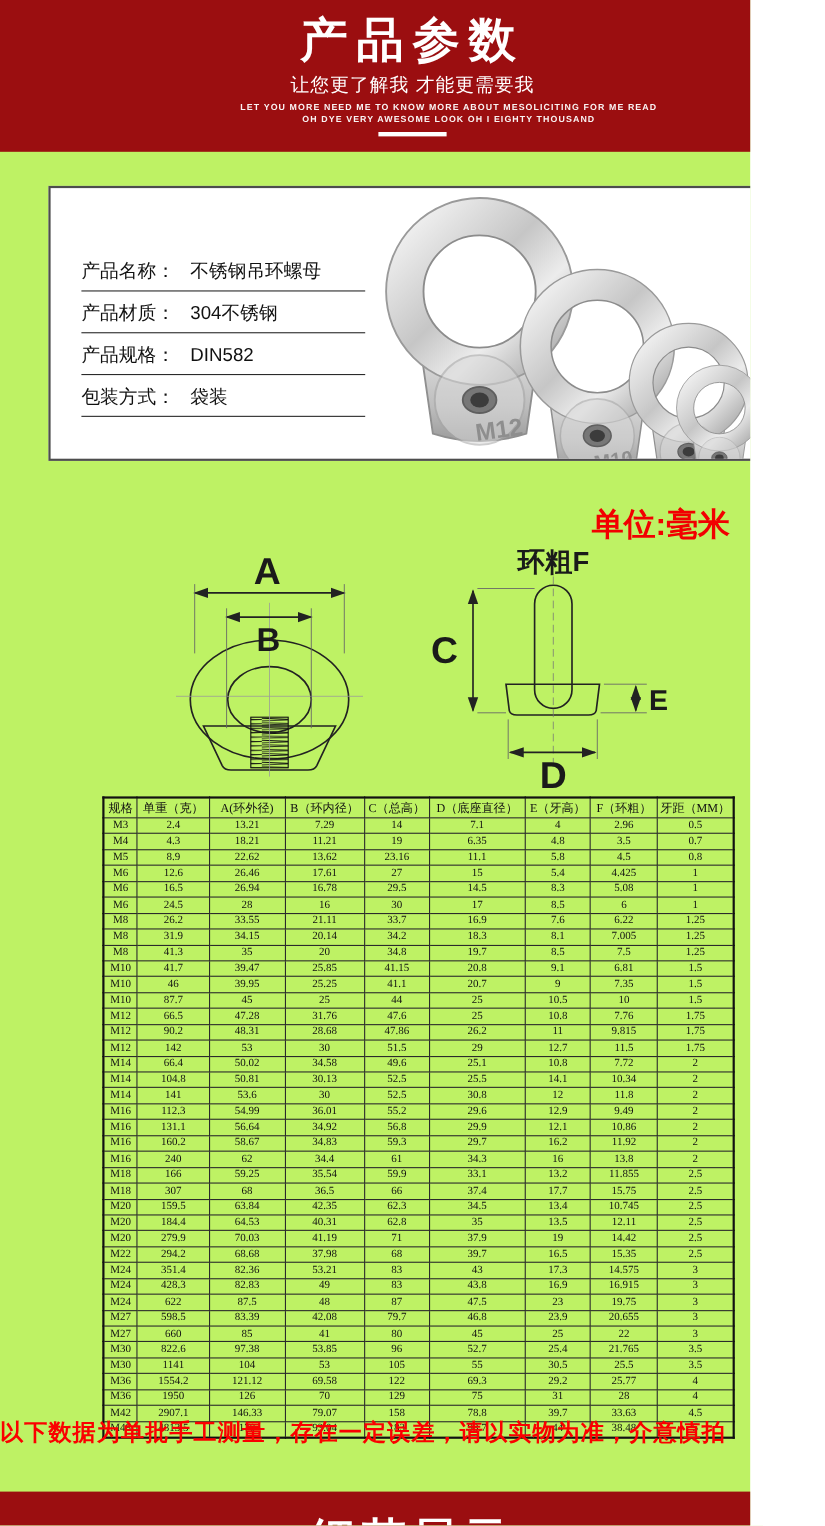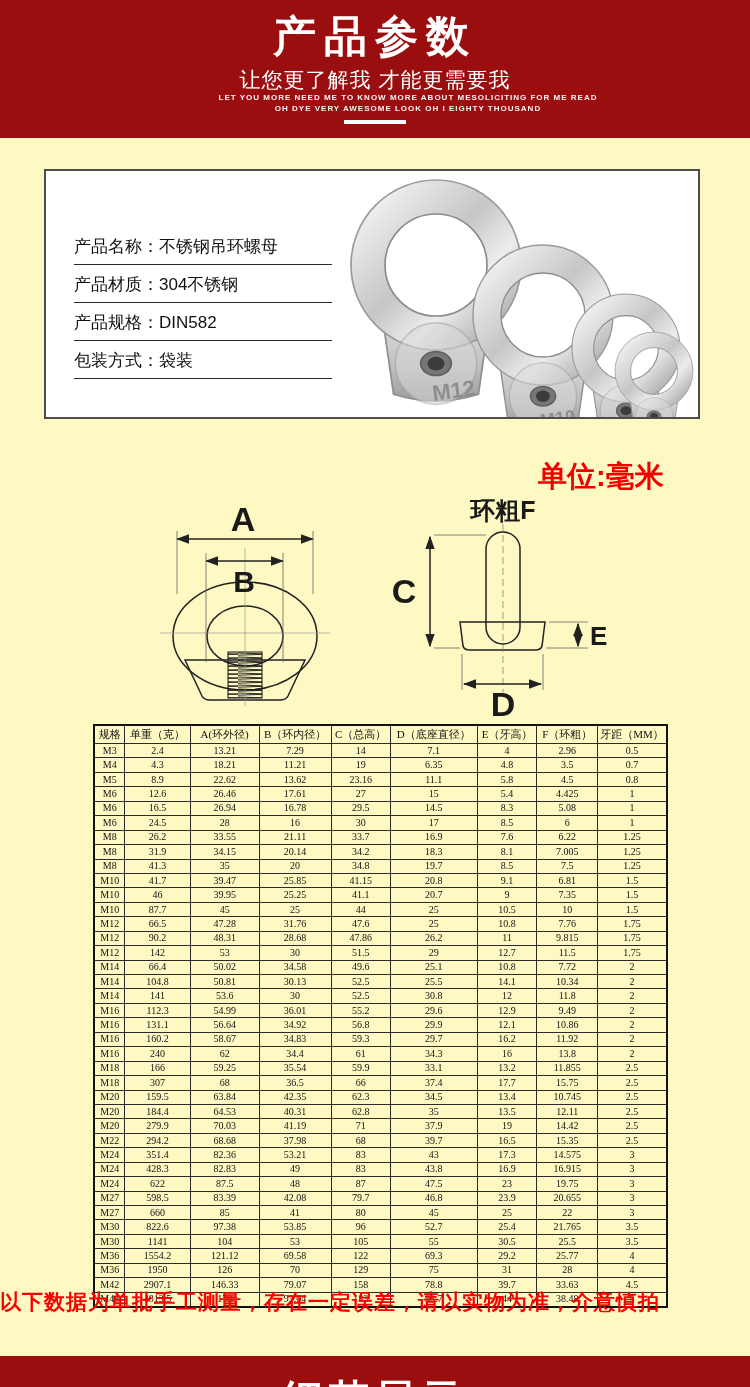--- a/index.html
+++ b/index.html
@@ -1,30 +1,30 @@
 <!DOCTYPE html>
 <html><head>
 <meta charset="utf-8">
 <style>
   html,body{margin:0;padding:0;background:#fff;}
-  #page{position:relative;width:750px;height:1387px;background:#fef9c3;overflow:hidden;
+  #page{position:relative;width:682px;height:1387px;background:#bef264;overflow:hidden;
         font-family:"Liberation Sans",sans-serif;}
 
   
   .banner{position:absolute;left:0;top:0;width:750px;height:138px;background:#9b0e10;color:#fff;text-align:center;}
   .banner-title{position:absolute;left:0;top:8px;width:100%;font-size:43px;font-weight:bold;letter-spacing:8px;}
-  .banner-sub{position:absolute;left:0;top:66px;width:100%;font-size:21px;letter-spacing:1px;}
+  .banner-sub{position:absolute;left:0;top:66px;width:100%;font-size:17px;letter-spacing:1px;}
   .banner-en{position:absolute;left:0;top:92px;width:100%;font-size:8px;font-weight:bold;letter-spacing:1px;line-height:11px;opacity:.95;margin-left:33px;}
   .banner-bar{position:absolute;left:344px;top:120px;width:62px;height:4px;background:#fff;}
 
   
   .info-box{position:absolute;left:44px;top:169px;width:656px;height:250px;border:2px solid #4d4d4d;background:#fff;box-sizing:border-box;}
   .info-row{position:absolute;left:28px;width:258px;font-size:17px;color:#111;border-bottom:1px solid #2a2a2a;padding-bottom:6px;white-space:nowrap;}
   .info-row .lbl{color:#111;}
-  .info-row .val{color:#111;}
+  .info-row .val{margin-left:14px;color:#111;}
   .r1{top:64px}.r2{top:102px}.r3{top:140px}.r4{top:178px}
   .photo{position:absolute;left:298px;top:2px;width:352px;height:244px;}
 
   
   .diagram{position:absolute;left:90px;top:455px;width:660px;height:270px;font-weight:bold;}
   .unit-note{position:absolute;left:448px;top:2px;font-size:29px;color:#f20000;white-space:nowrap;}
   .dg-line{stroke:#222;stroke-width:1.5;fill:none;}
   .dg-thin{stroke:#666;stroke-width:.8;fill:none;}
   .dg-center{stroke:#999;stroke-width:.7;fill:none;}
   .dg-text{fill:#1a1a1a;font-family:"Liberation Sans",sans-serif;}

